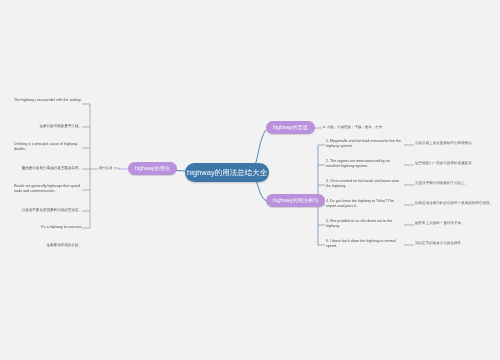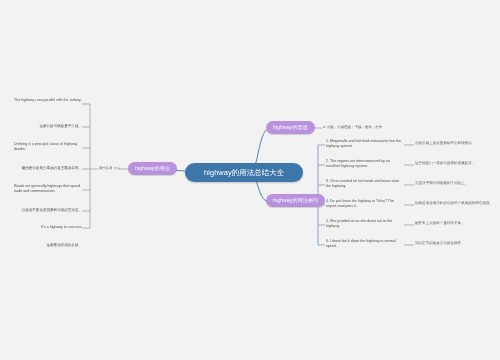--- a/index.html
+++ b/index.html
@@ -34,21 +34,21 @@
     box-sizing: border-box;
     white-space: nowrap;
   }
 
   .root-node {
     background: #3d76a8;
     color: #ffffff;
     border-radius: 11px;
     font-size: 7.4px;
     line-height: 1;
-    padding: 6px 19px;
+    padding: 6px 2px;
     letter-spacing: 0.1px;
     box-shadow: 0 1px 2px rgba(0,0,0,0.18);
     text-align: center;
   }
 
   .branch-node {
     background: #b991dd;
     color: #ffffff;
     border-radius: 8px;
     font-size: 5.1px;

